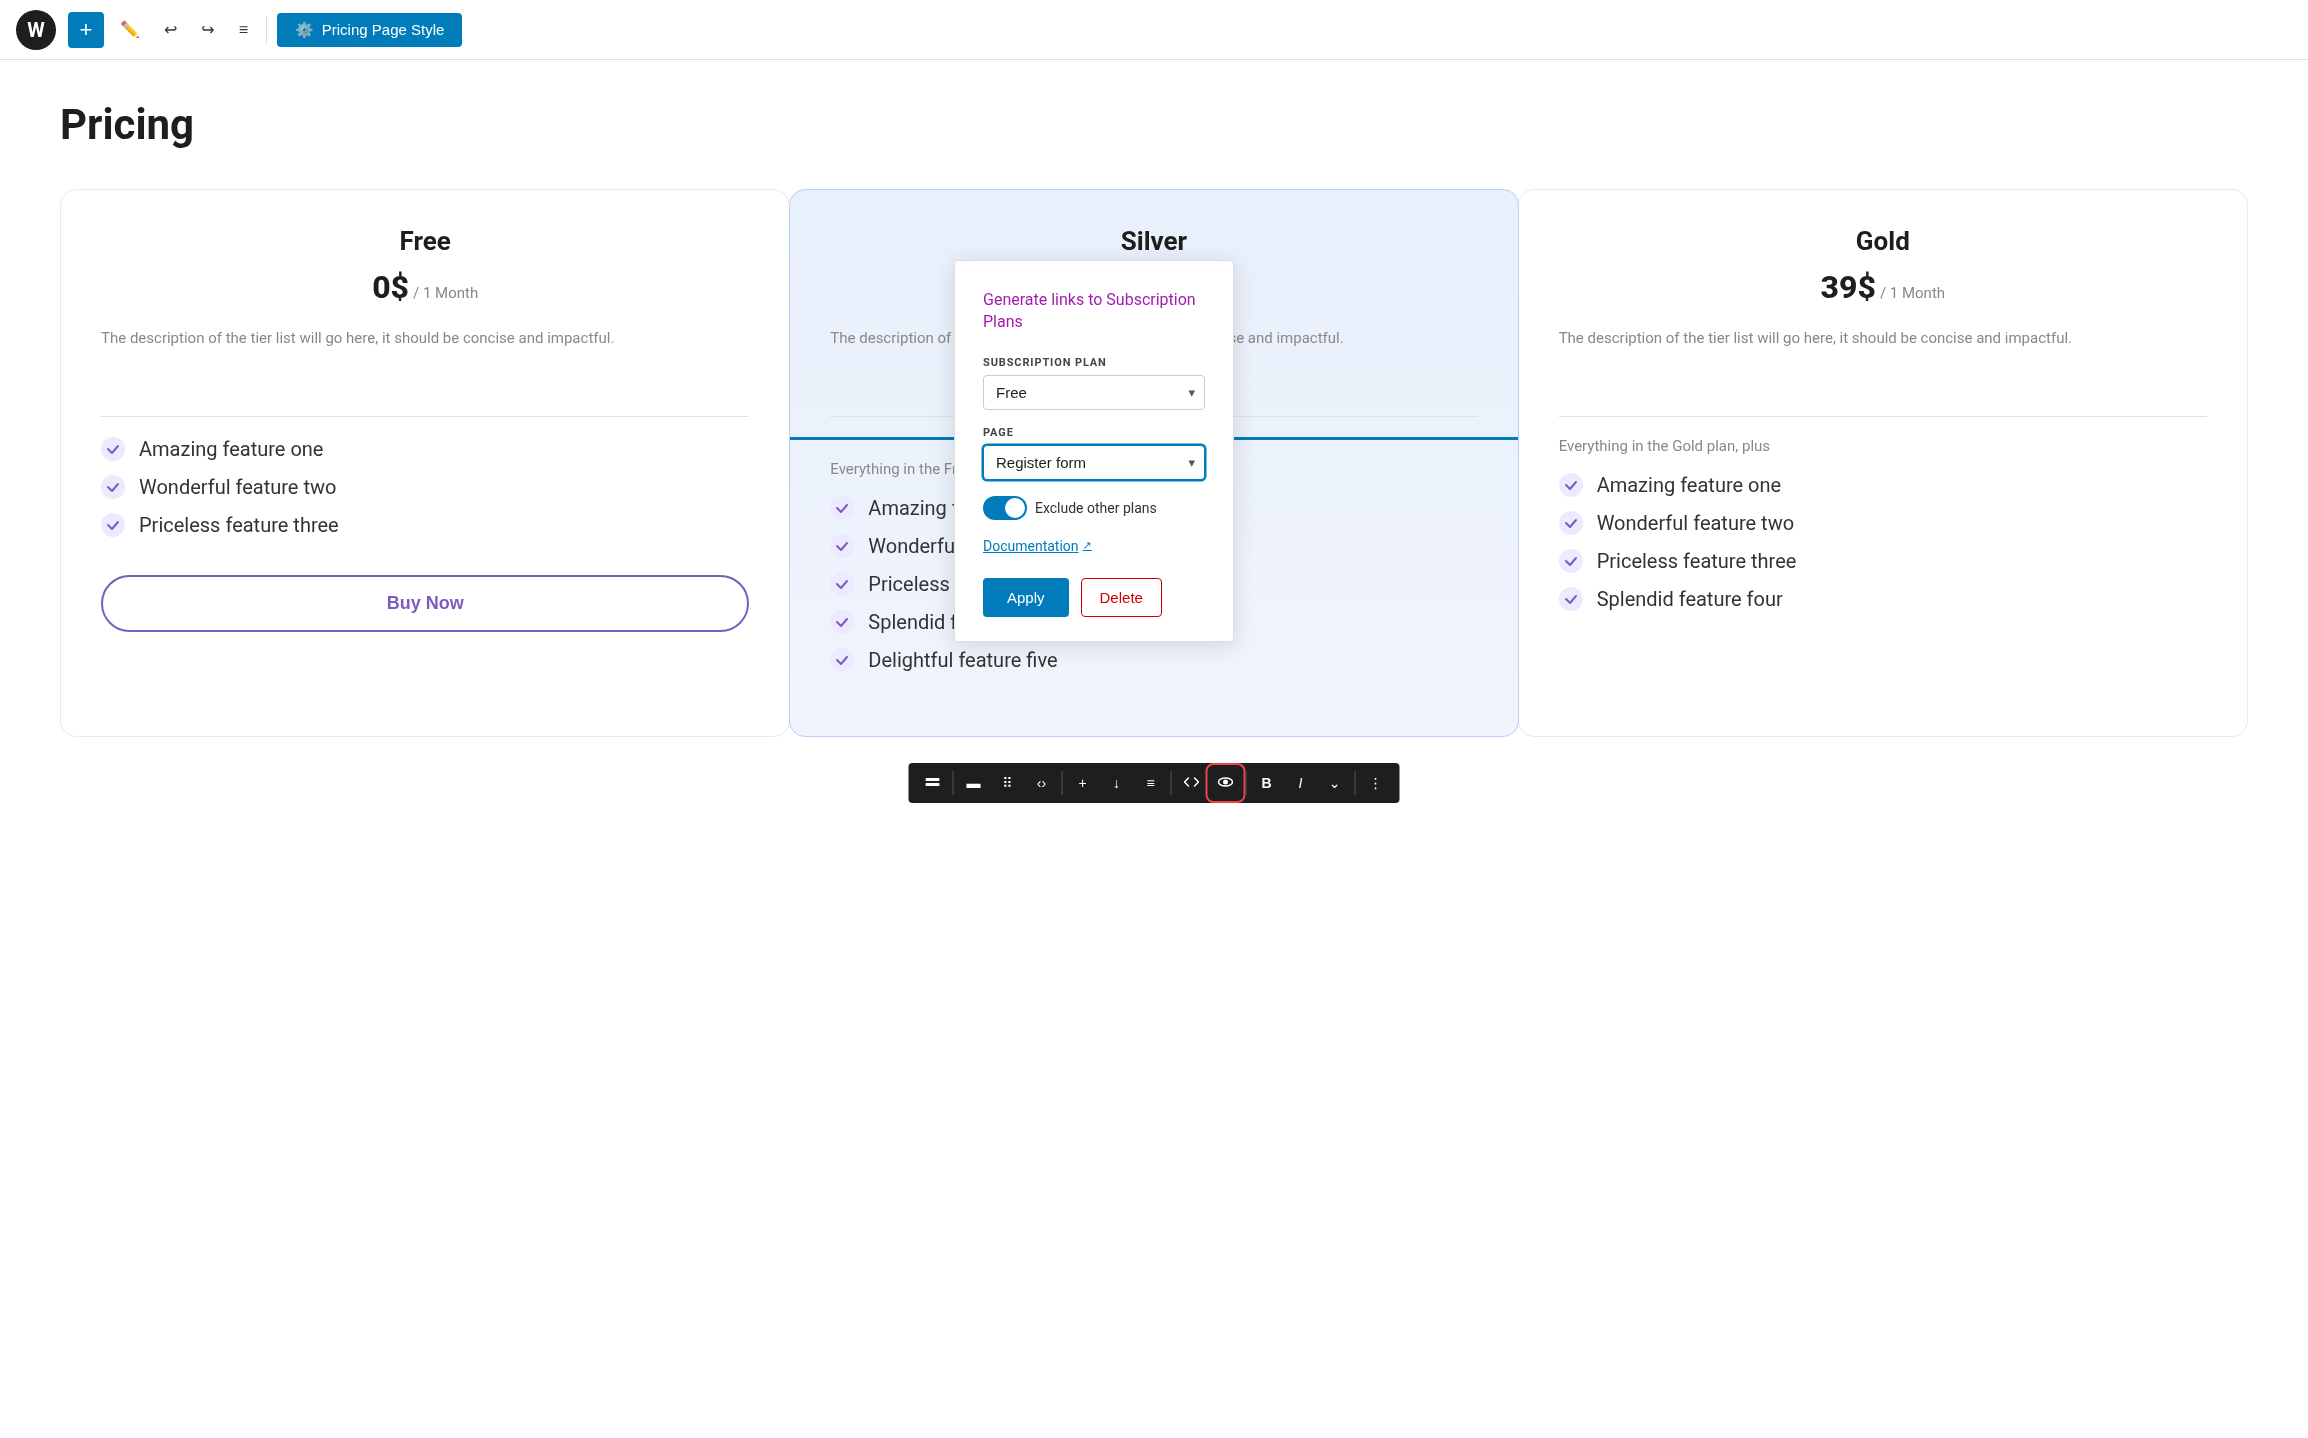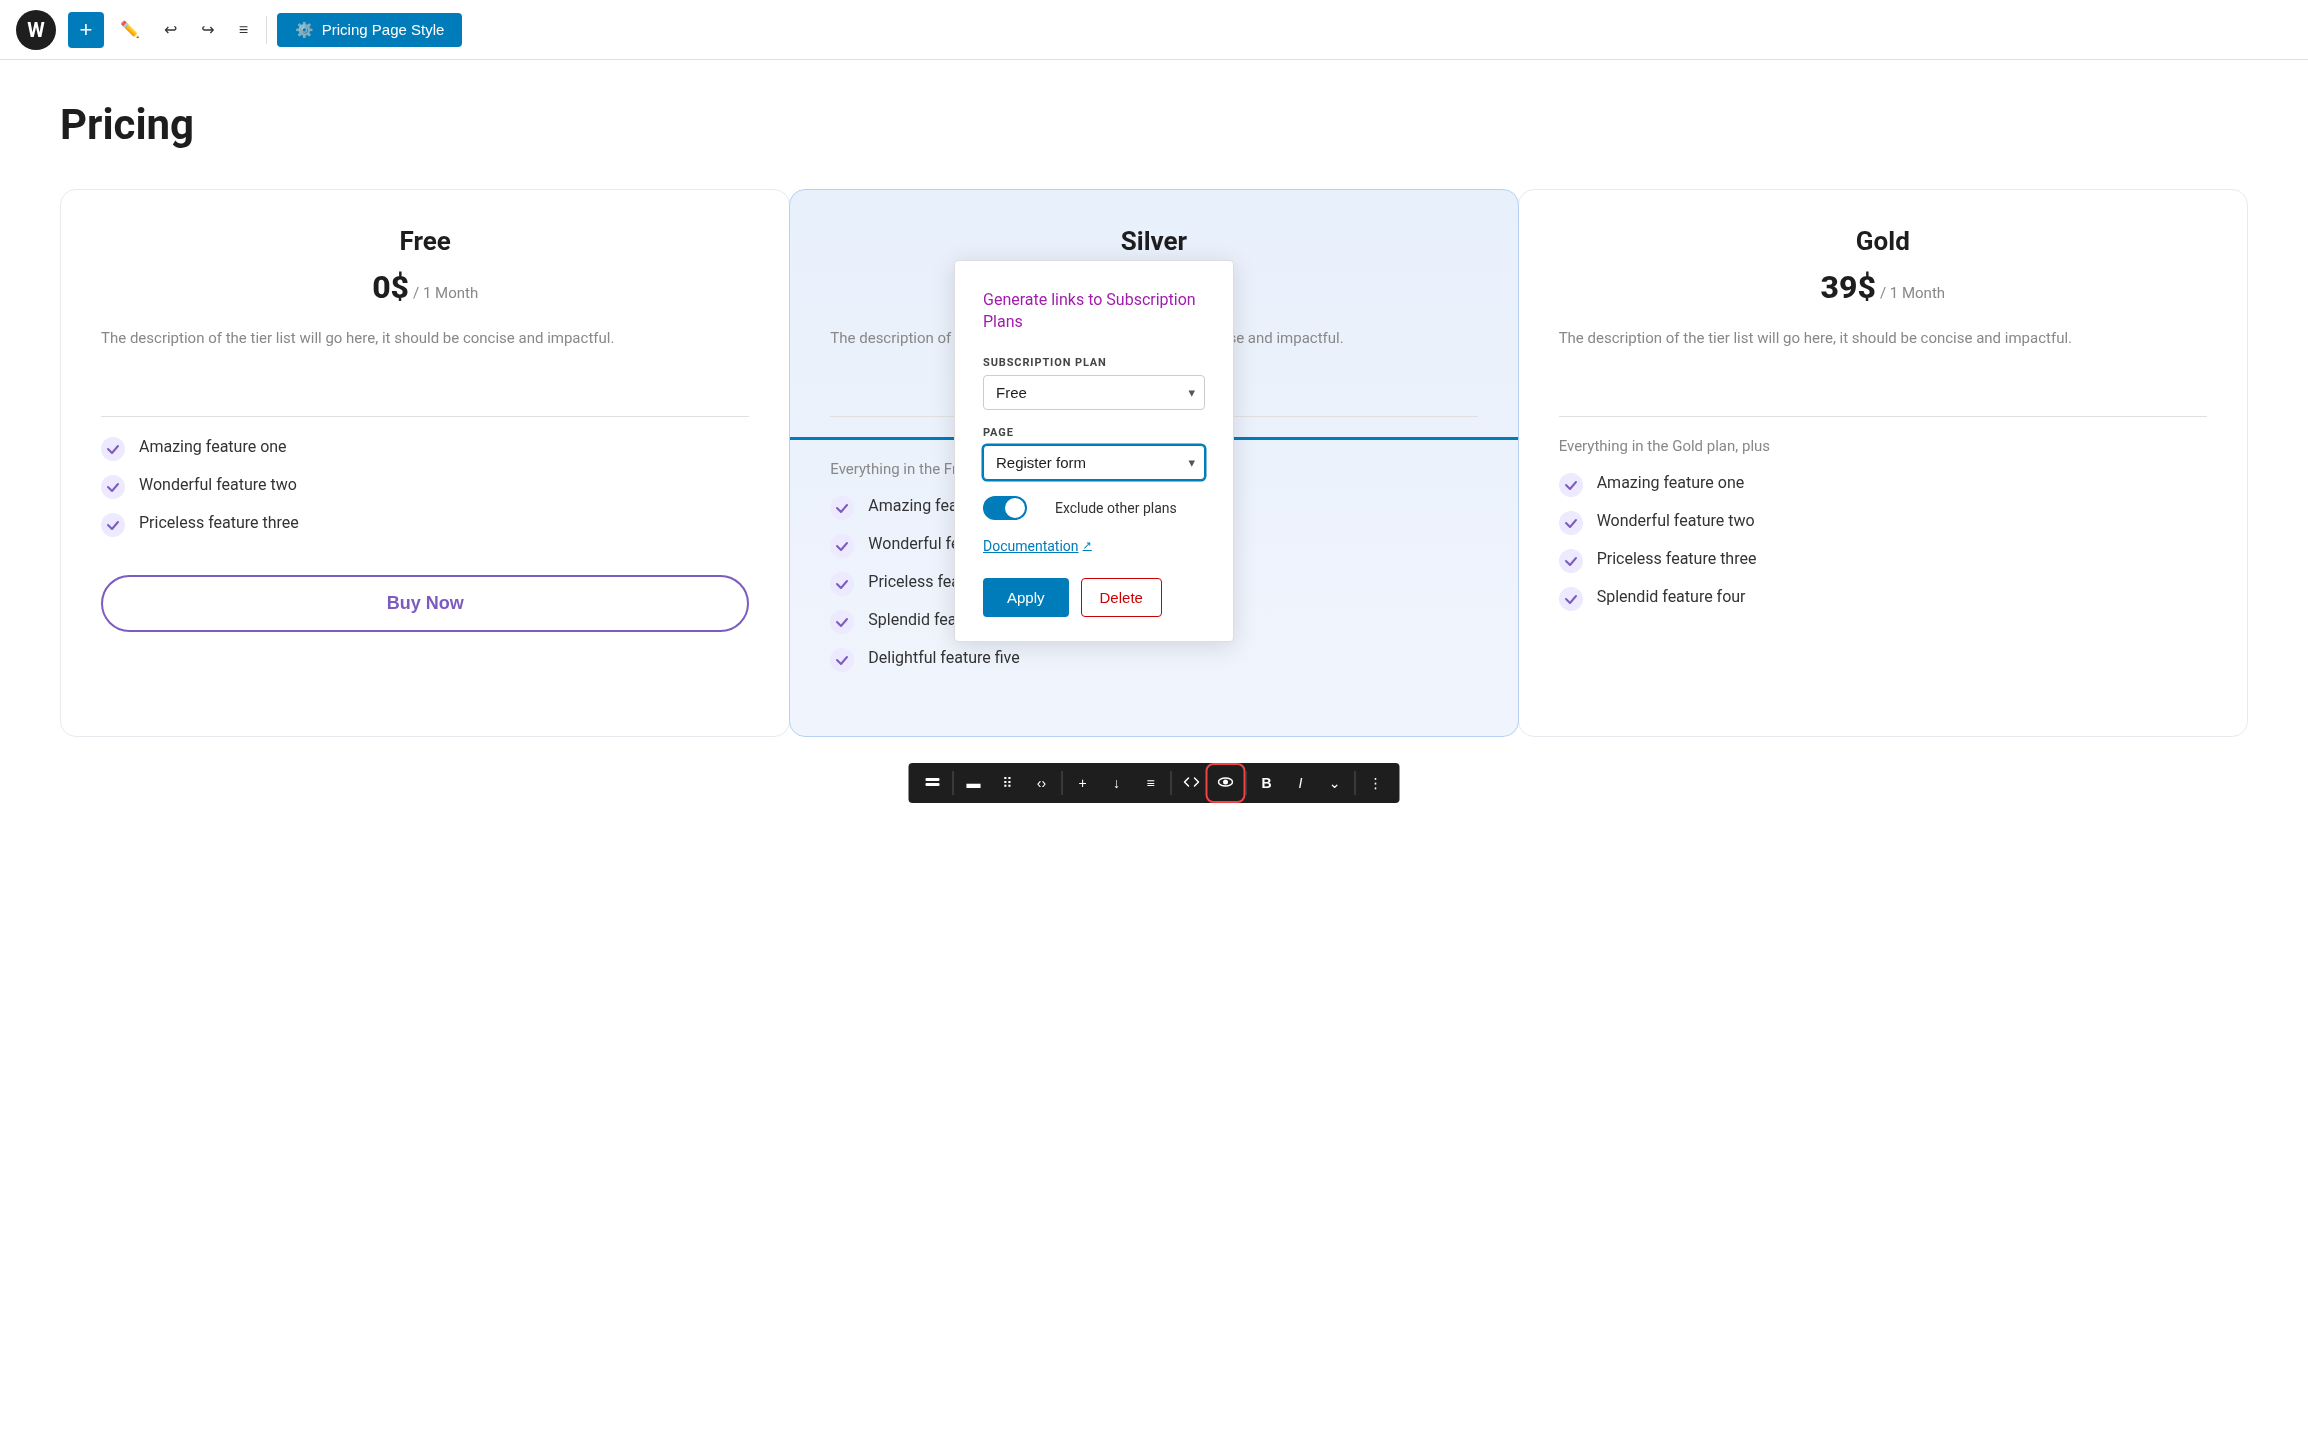--- a/index.html
+++ b/index.html
@@ -150,23 +150,23 @@
       font-size: 15px;
       color: #888;
       margin-bottom: 18px;
     }
     .features-list {
       list-style: none;
       margin-bottom: 28px;
     }
     .features-list li {
       display: flex;
-      align-items: flex-start;
+      align-items: flex-end;
       gap: 14px;
-      font-size: 16px;
+      font-size: 20px;
       color: #333;
       margin-bottom: 14px;
     }
     .check-icon {
       width: 24px;
       height: 24px;
       border-radius: 50%;
       background: #ede9fe;
       display: flex;
       align-items: center;
@@ -285,21 +285,21 @@
       top: 50%;
       transform: translateY(-50%);
       pointer-events: none;
       color: #555;
       font-size: 13px;
     }
 
     .toggle-row {
       display: flex;
       align-items: center;
-      gap: 28px;
+      gap: 8px;
       margin-bottom: 16px;
     }
     .toggle {
       width: 44px;
       height: 24px;
       background: #007cba;
       border-radius: 12px;
       position: relative;
       cursor: pointer;
       flex-shrink: 0;

